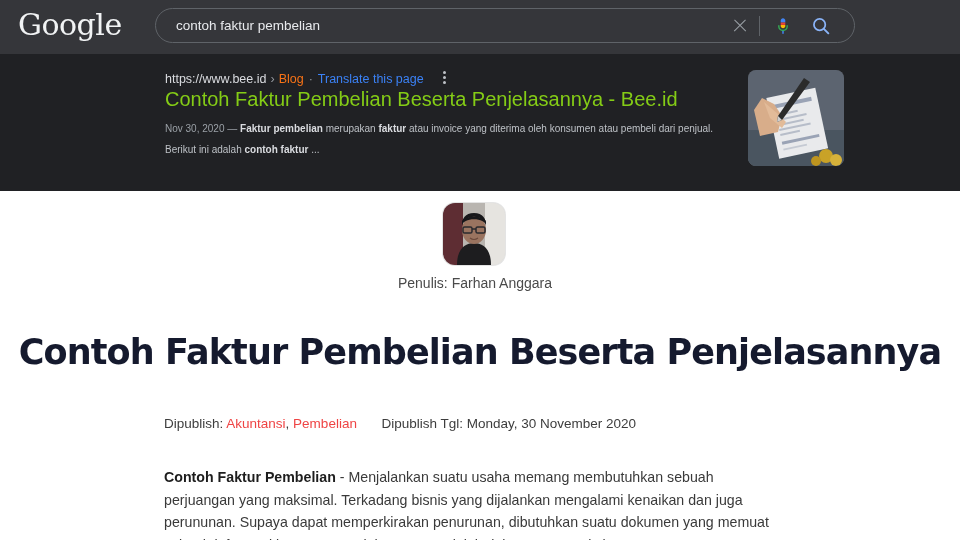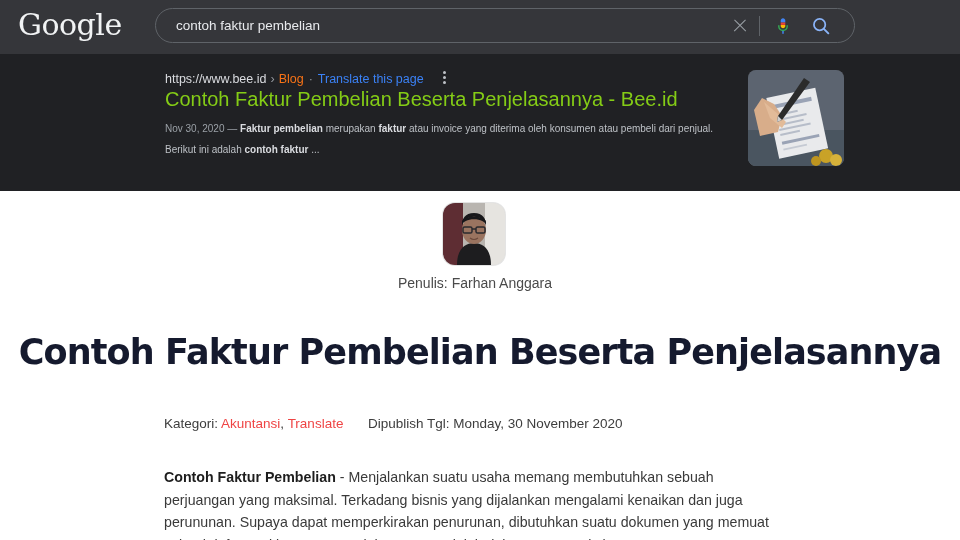--- a/index.html
+++ b/index.html
@@ -363,22 +363,22 @@
         <line x1="29" y1="26" x2="33" y2="26" stroke="#2a2a2e" stroke-width="1.3"></line>
         <path d="M27 35 q4 3 8 0" stroke="#6b4a3c" stroke-width="1.2" fill="none"></path>
       </svg>
     </div>
 
     <div class="author-line">Penulis: Farhan Anggara</div>
 
     <h1 class="article-title">Contoh Faktur Pembelian Beserta Penjelasannya</h1>
 
     <div class="meta-row">
-      <span>Kategori:</span>
-      <a>Akuntansi</a><span>, </span><a>Translate</a>
+      <span>Dipublish:</span>
+      <a>Akuntansi</a><span>, </span><a>Pembelian</a>
       <span class="meta-gap"></span>
       <span>Dipublish Tgl: Monday, 30 November 2020</span>
     </div>
 
     <div class="body-text">
       <b>Contoh Faktur Pembelian</b><span> - Menjalankan suatu usaha memang membutuhkan sebuah perjuangan yang maksimal. Terkadang bisnis yang dijalankan mengalami kenaikan dan juga perununan. Supaya dapat memperkirakan penurunan, dibutuhkan suatu dokumen yang memuat seluruh informasi keuangan. Salah satunya adalah dokumen transaksi.</span>
     </div>
   </div>
 
 </div>

